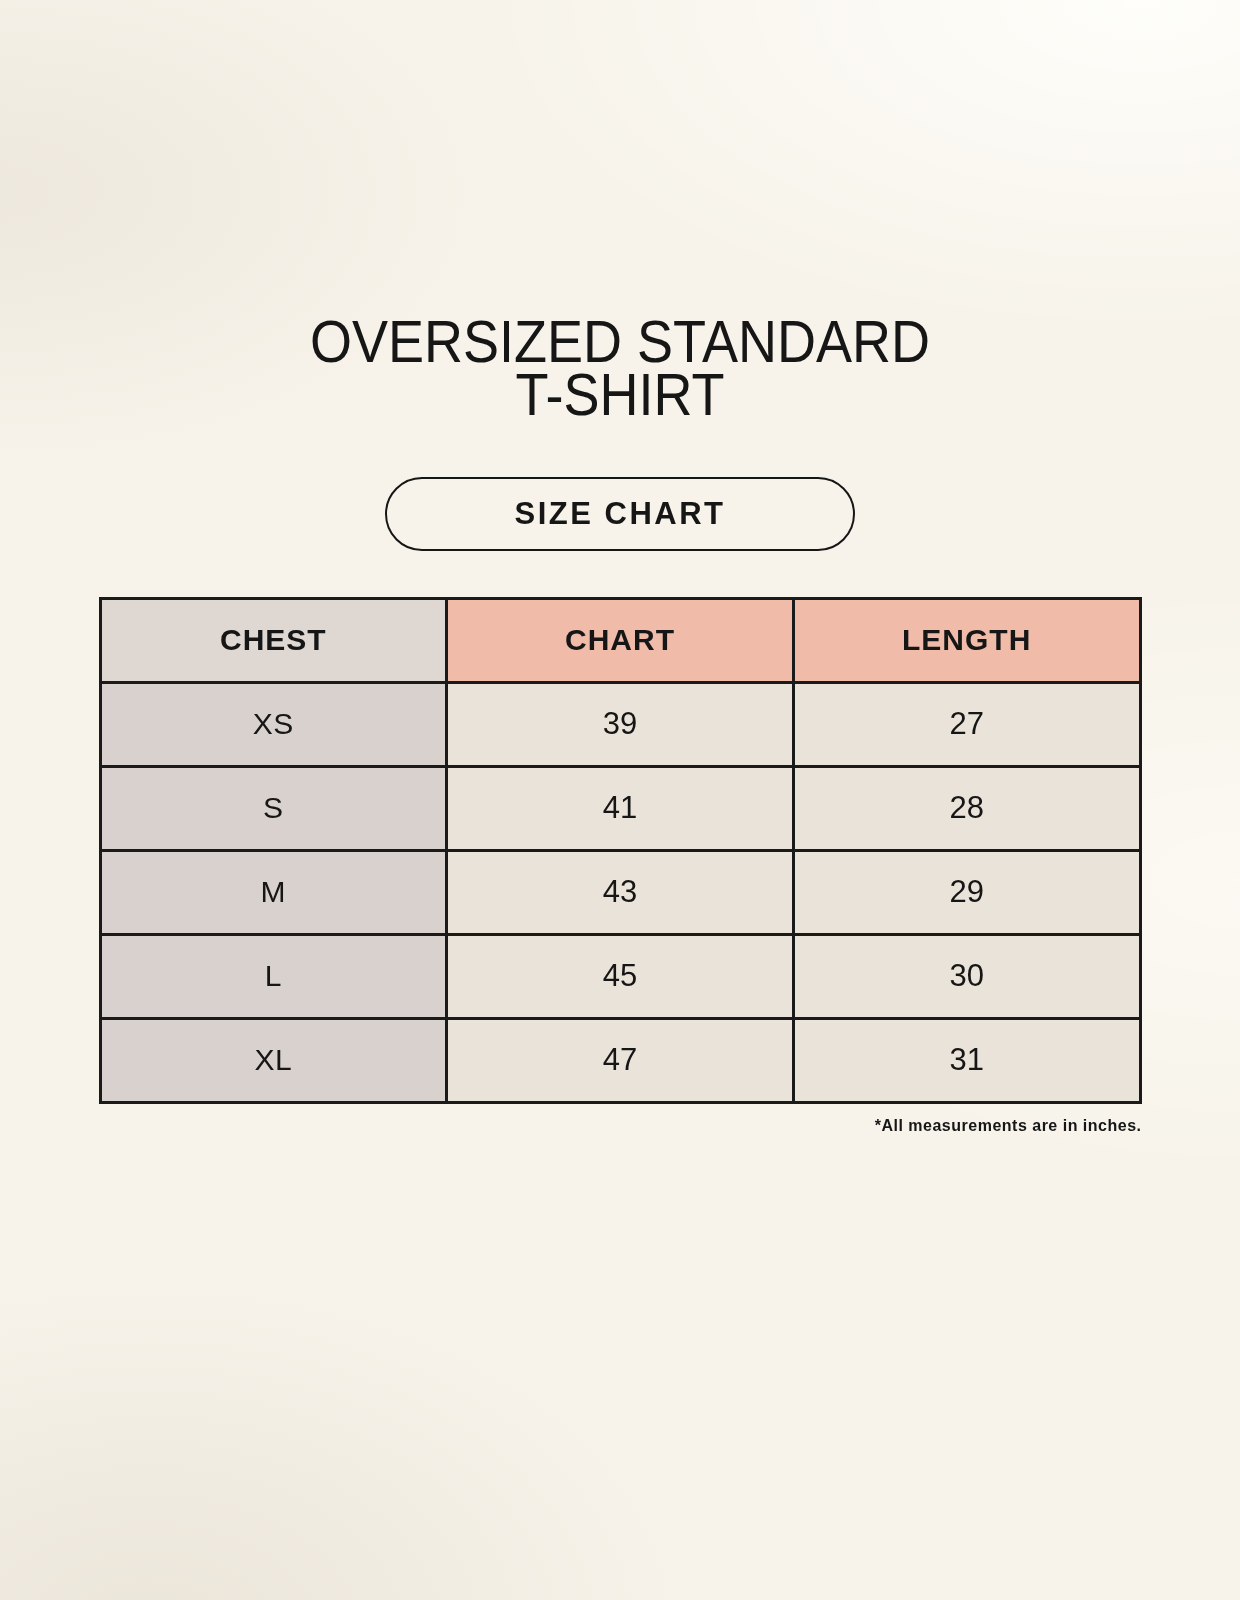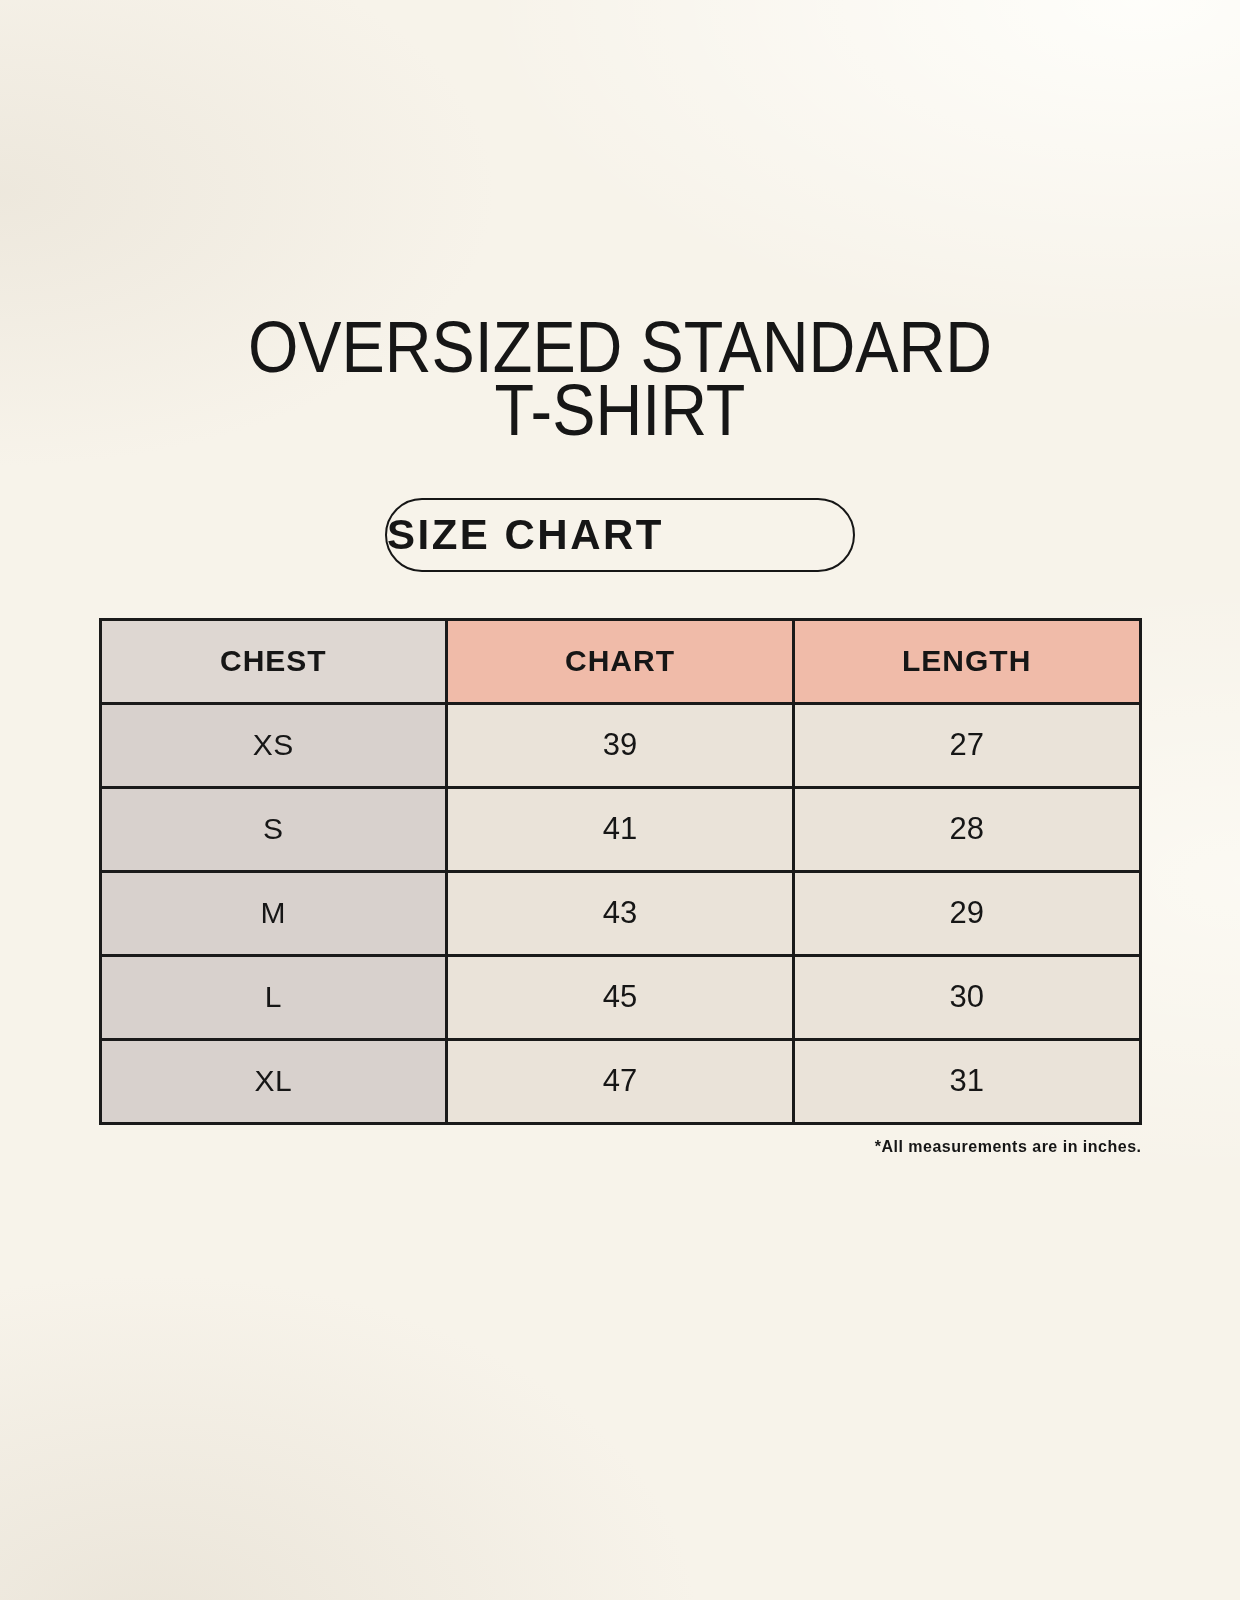--- a/index.html
+++ b/index.html
@@ -20,42 +20,43 @@
       radial-gradient(1100px 560px at 92% 0%, rgba(255,255,252,0.9) 0%, rgba(255,255,252,0) 60%),
       radial-gradient(900px 500px at 0% 12%, rgba(219,211,196,0.35) 0%, rgba(219,211,196,0) 55%),
       radial-gradient(1000px 650px at 12% 102%, rgba(219,211,196,0.45) 0%, rgba(219,211,196,0) 55%),
       radial-gradient(900px 500px at 100% 55%, rgba(255,255,250,0.55) 0%, rgba(255,255,250,0) 60%),
       var(--bg);
     padding-top: 316px;
     overflow: hidden;
   }
   .title {
     text-align: center;
-    font-size: 72px;
+    font-size: 60px;
     font-weight: 400;
     line-height: 0.88;
     letter-spacing: 0px;
     color: var(--text);
   }
   .title .line {
     display: block;
     transform: scaleX(0.9);
     transform-origin: 50% 50%;
     white-space: nowrap;
   }
   .badge {
     width: 470px;
     height: 74px;
     margin: 55px auto 0 auto;
     border: 2.5px solid var(--text);
     border-radius: 37px;
     background: transparent;
     display: flex;
     align-items: center;
-    font-size: 42px;
+    justify-content: center;
+    font-size: 31px;
     font-weight: 700;
     letter-spacing: 2.5px;
     color: var(--text);
     cursor: pointer;
   }
   .table-wrap {
     width: 1043px;
     margin: 46px auto 0 auto;
   }
   table.size-table {

